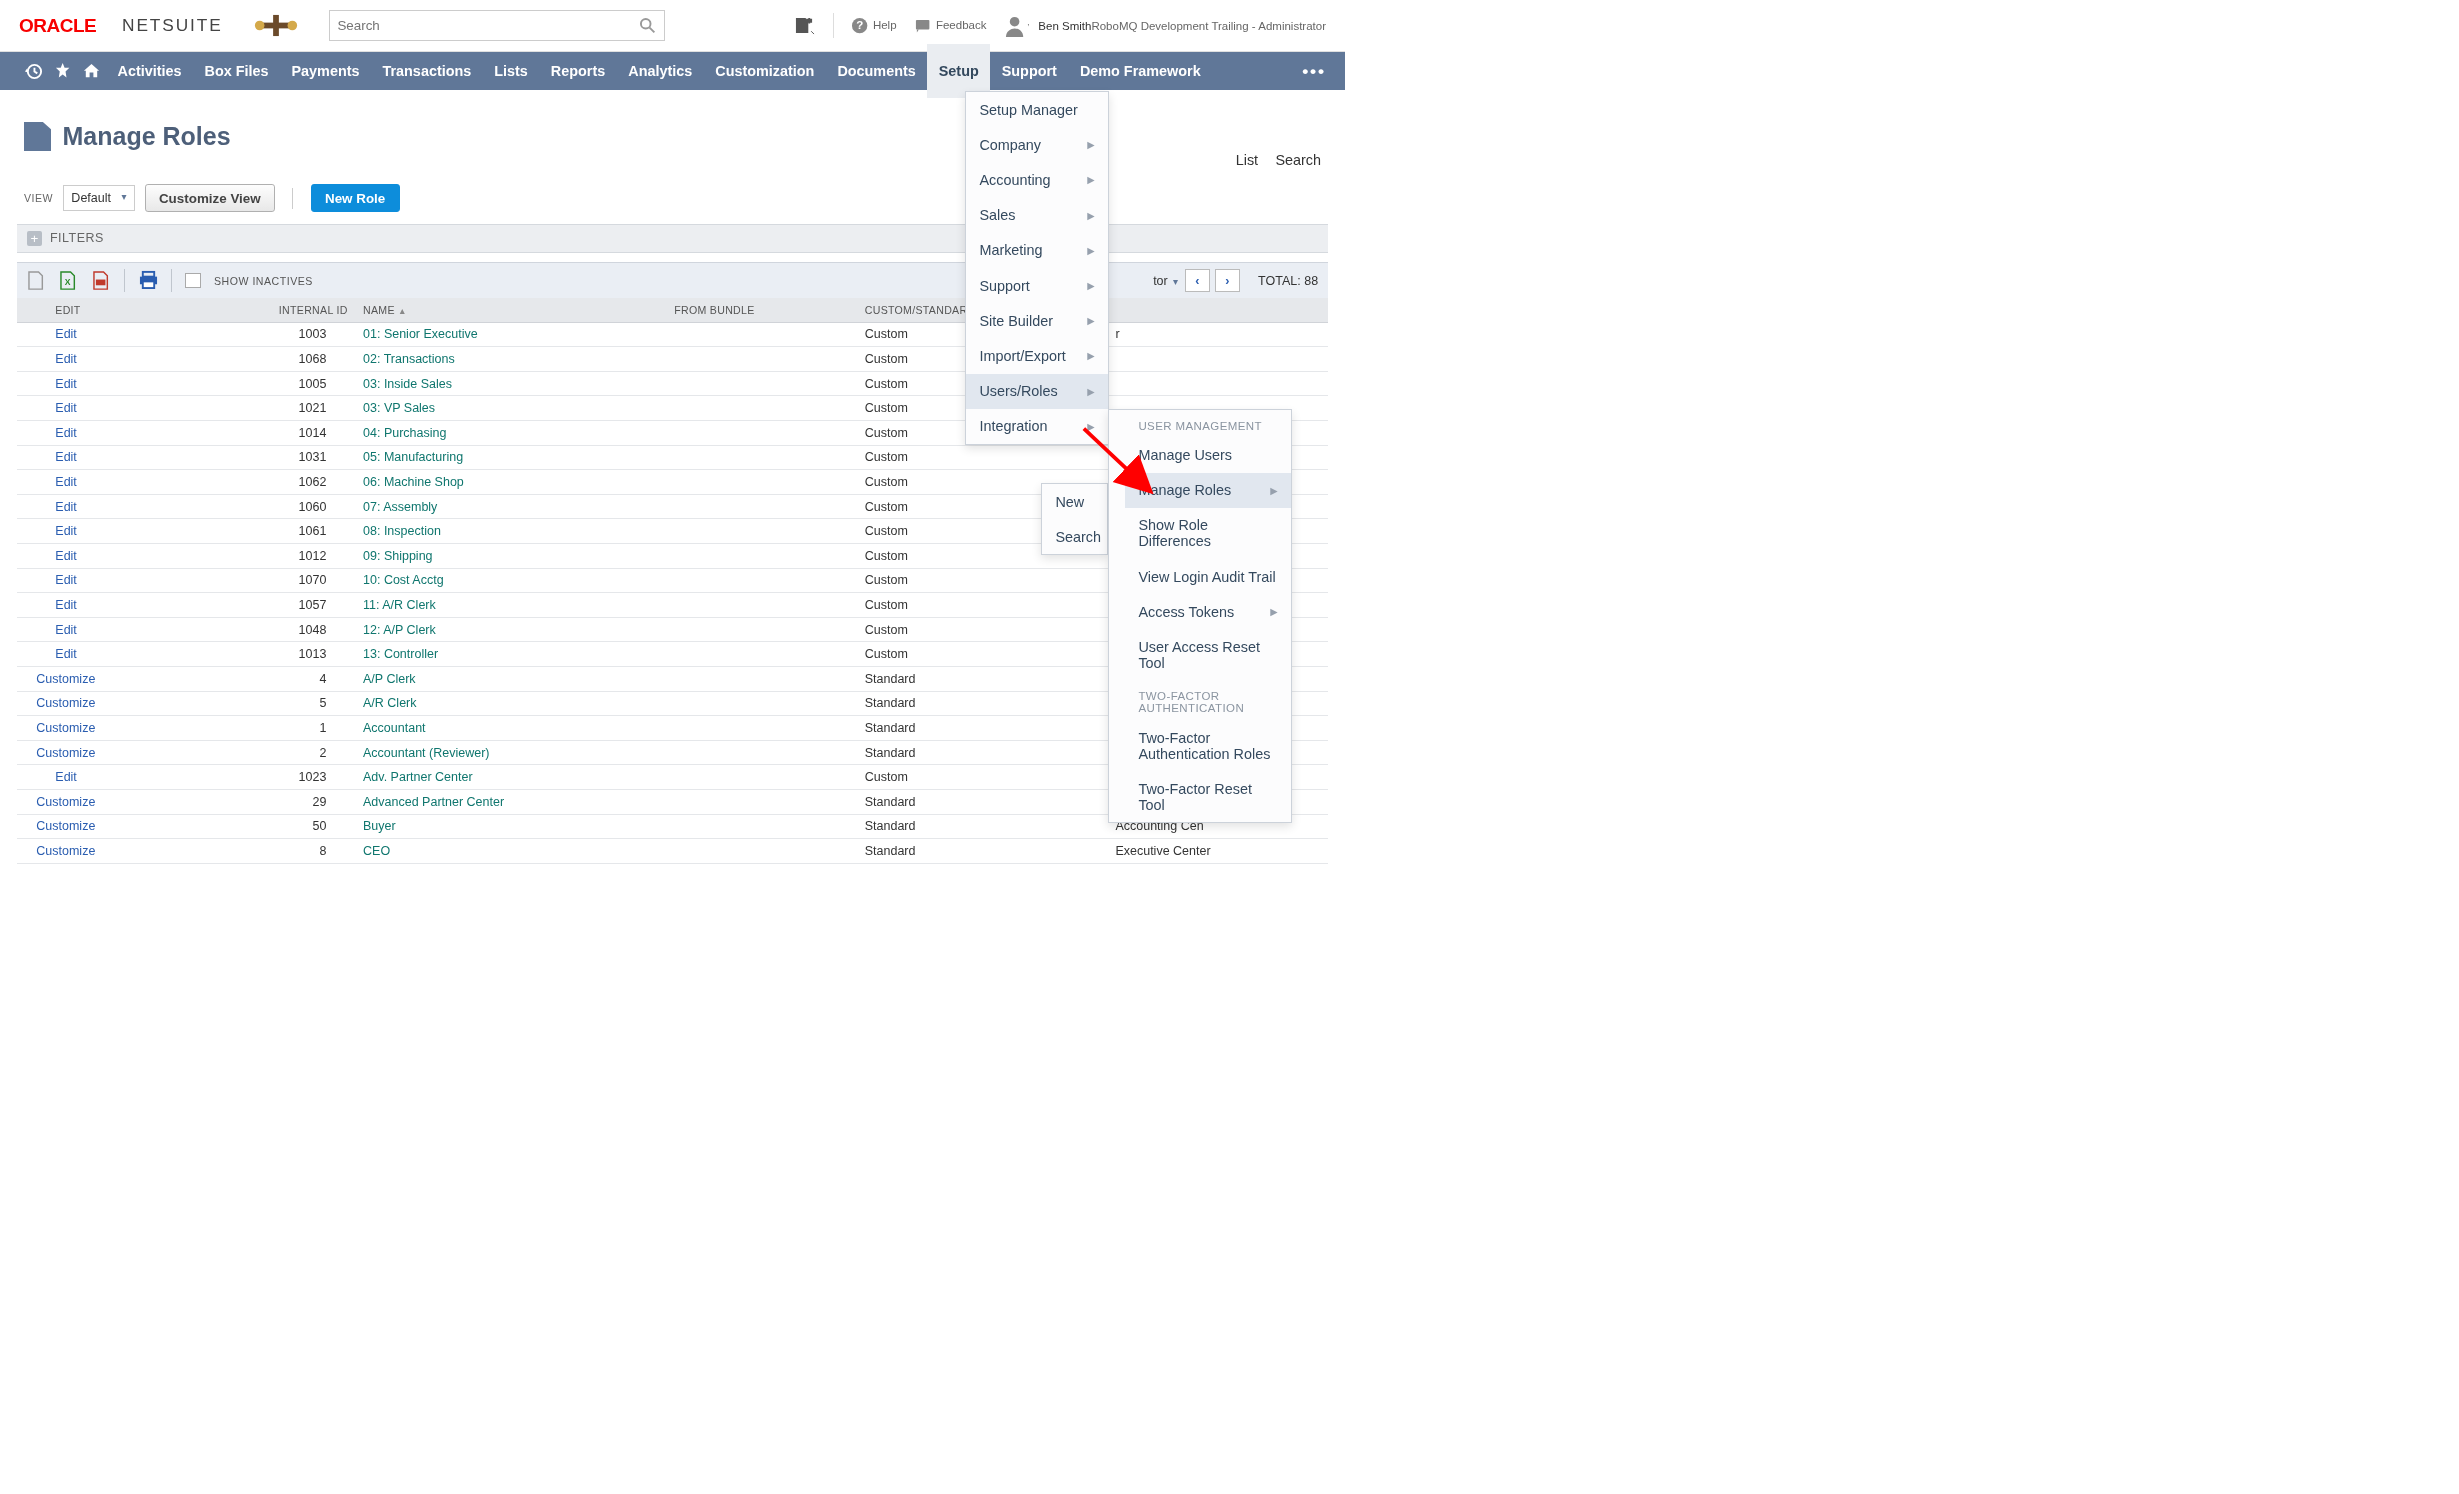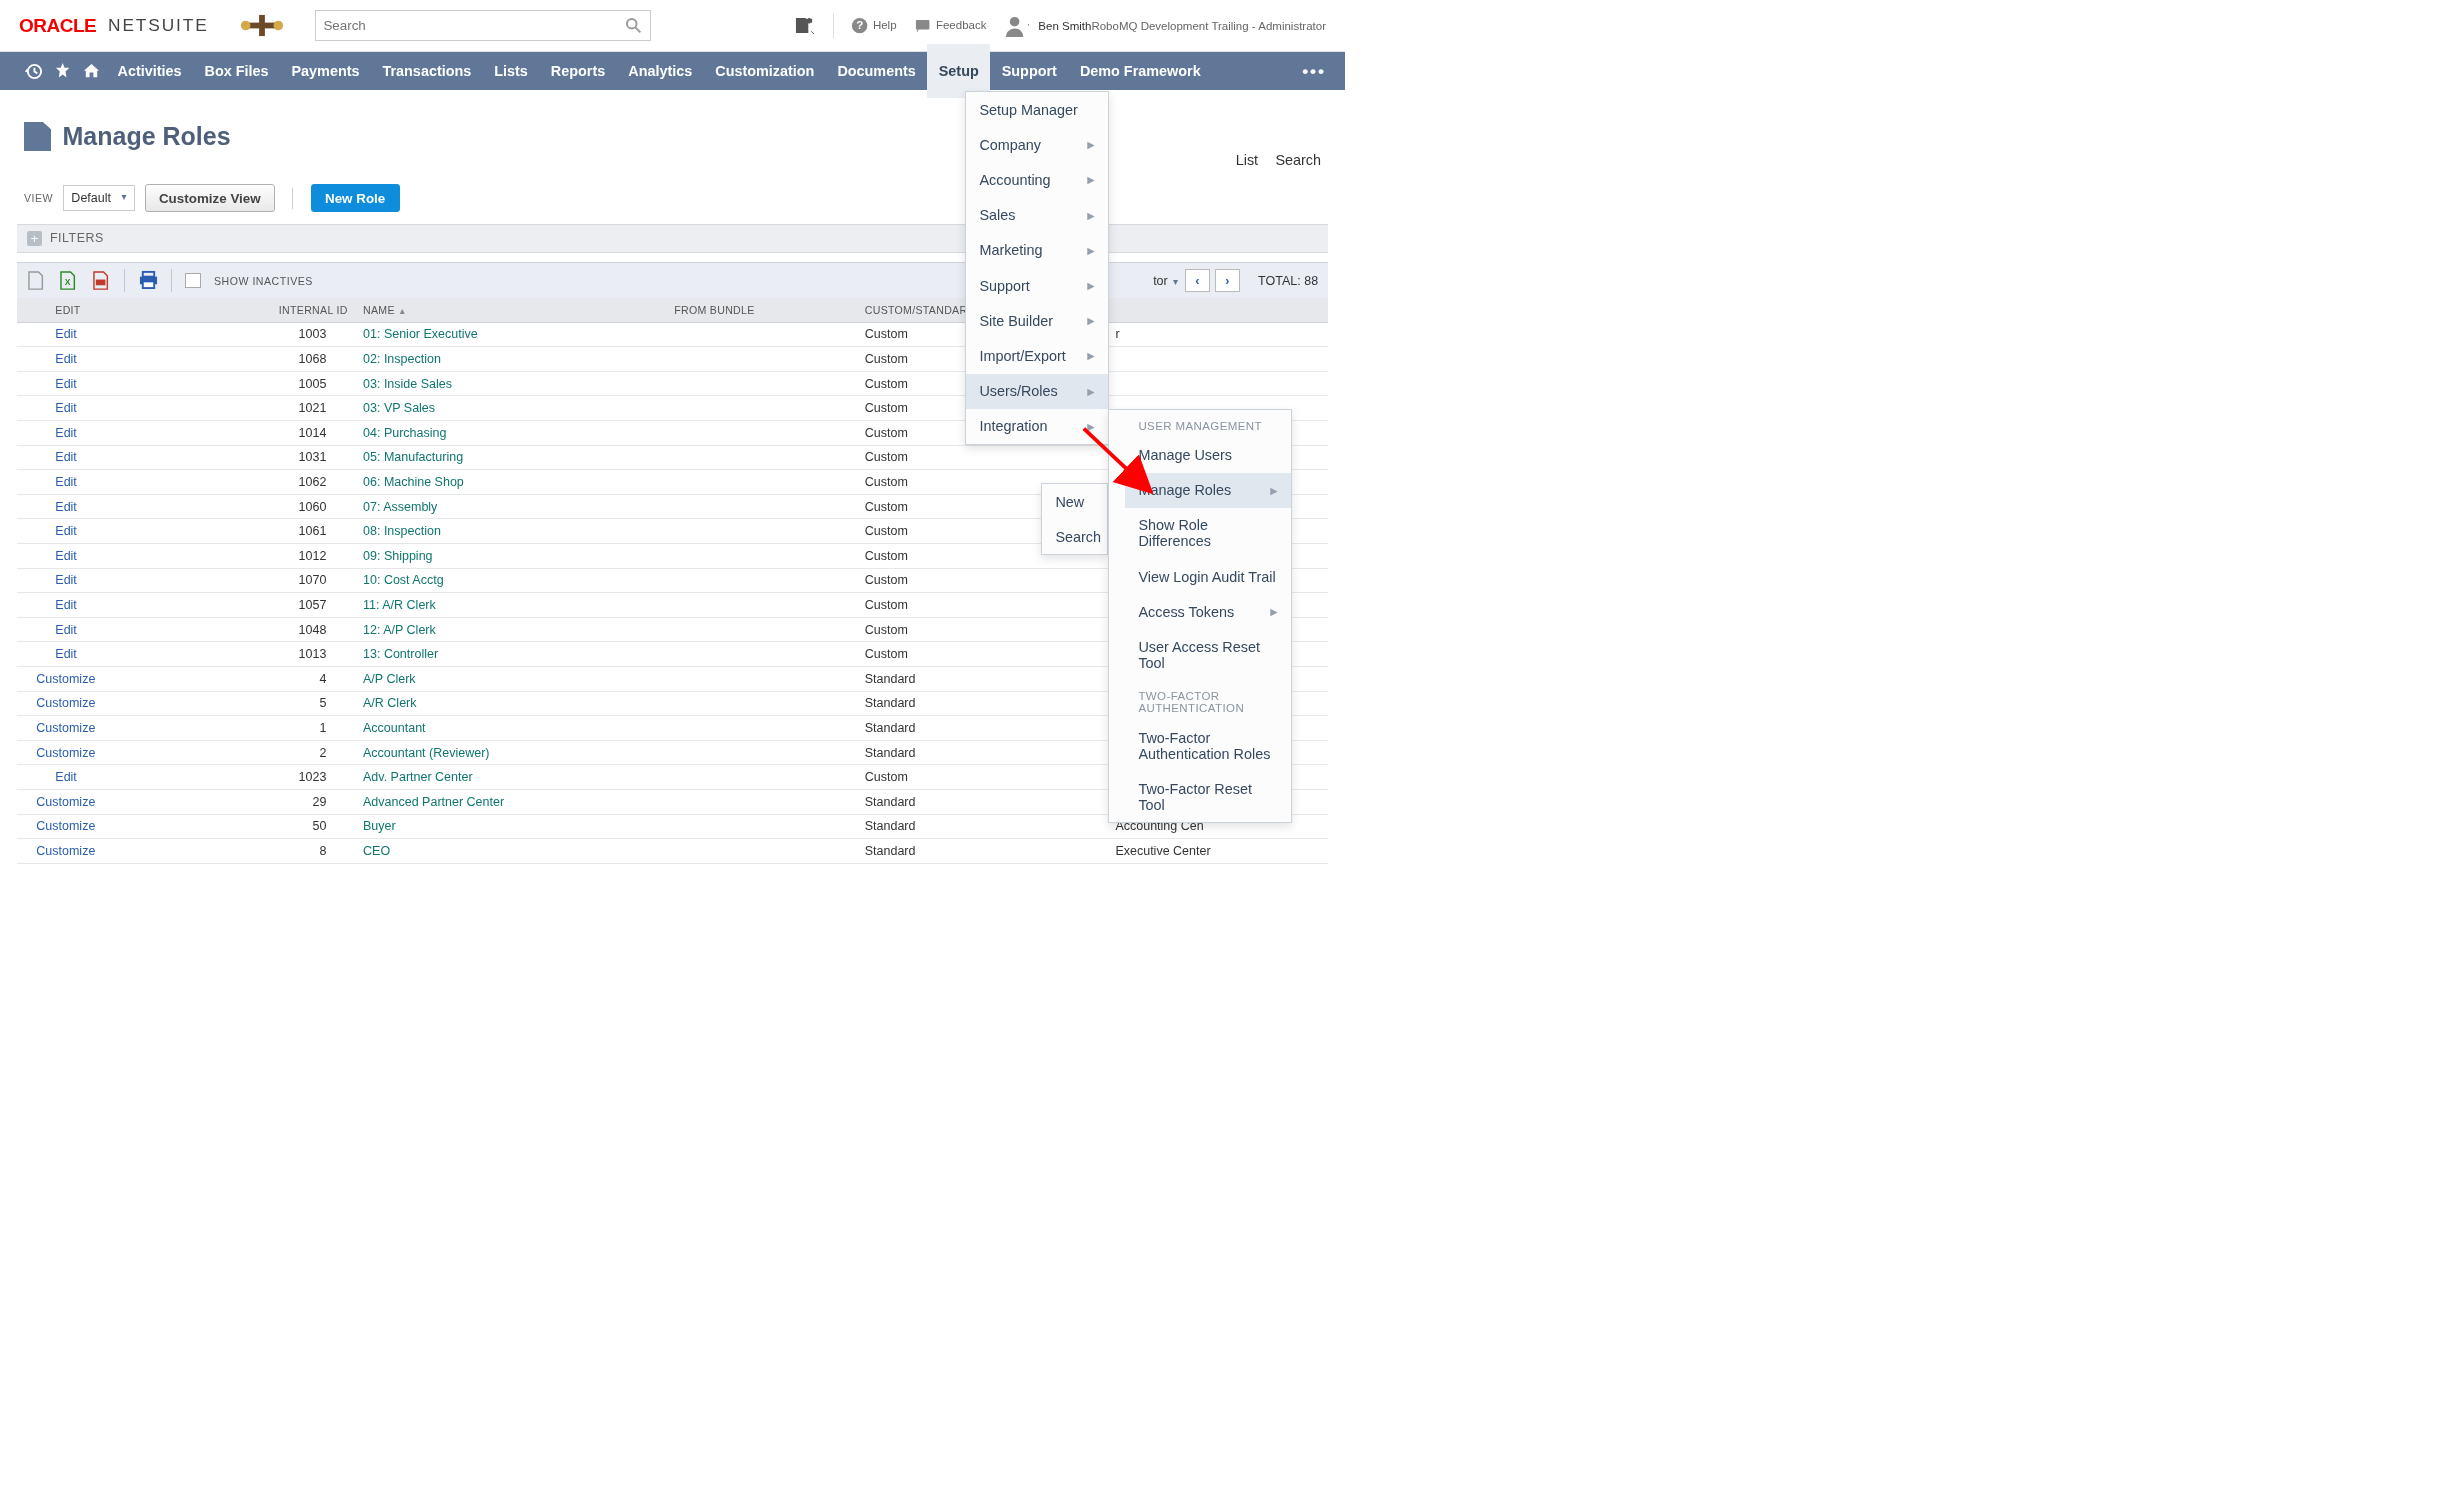--- a/index.html
+++ b/index.html
@@ -1,20 +1,20 @@
 <!DOCTYPE html>
 <html><head>
 <meta charset="utf-8">
 <style>
   * { box-sizing: border-box; margin: 0; padding: 0; }
   body { font-family: Arial, Helvetica, sans-serif; font-size: 12.5px; color: #333; background: #fff; width: 1345px; }
   
   
   .header { display: flex; align-items: center; padding: 7.7px 19px; height: 52px; border-bottom: 1px solid #e0e0e0; }
-  .oracle-logo { display: flex; align-items: center; gap: 7px; }
+  .oracle-logo { display: flex; align-items: center; gap: 21px; }
   .oracle-text { color: #f80000; font-weight: bold; font-size: 19px; letter-spacing: -0.5px; }
   .netsuite-text { font-size: 17.3px; font-weight: 300; letter-spacing: 1.9px; color: #444; margin-left: 4.8px; }
   .company-logo { margin-left: 29px; width: 48px; height: 29px; display: flex; align-items: center; justify-content: center; }
   .search-box { margin-left: 29px; display: flex; align-items: center; border: 1px solid #ccc; height: 31px; width: 336px; padding: 0 7.7px; }
   .search-box input { border: none; outline: none; flex: 1; font-size: 13.4px; color: #999; }
   .header-right { margin-left: auto; display: flex; align-items: center; gap: 17.3px; }
   .header-icon-btn { display: flex; align-items: center; gap: 4.8px; color: #666; font-size: 11.5px; cursor: pointer; }
   .header-sep { width: 1px; height: 25px; background: #ddd; }
   .user-block { display: flex; align-items: center; gap: 9.6px; }
   .user-info { display: flex; font-size: 11.5px; color: #666; }
@@ -248,21 +248,21 @@
           <td class="edit-col">Edit</td>
           <td class="id-col">1003</td>
           <td class="name-col"><a>01: Senior Executive</a></td>
           <td></td>
           <td>Custom</td>
           <td>r</td>
         </tr>
         <tr>
           <td class="edit-col">Edit</td>
           <td class="id-col">1068</td>
-          <td class="name-col"><a>02: Inspection</a></td>
+          <td class="name-col"><a>02: Transactions</a></td>
           <td></td>
           <td>Custom</td>
           <td></td>
         </tr>
         <tr>
           <td class="edit-col">Edit</td>
           <td class="id-col">1005</td>
           <td class="name-col"><a>03: Inside Sales</a></td>
           <td></td>
           <td>Custom</td>

